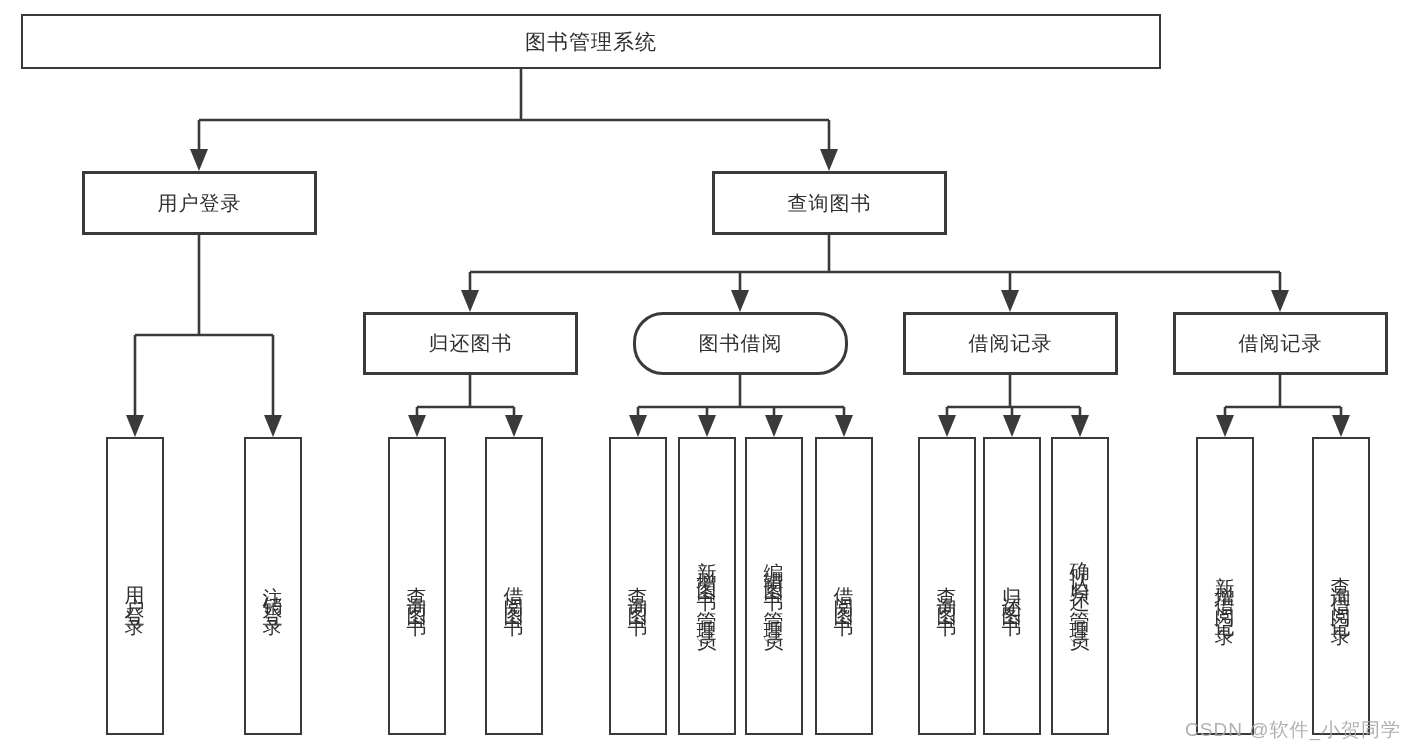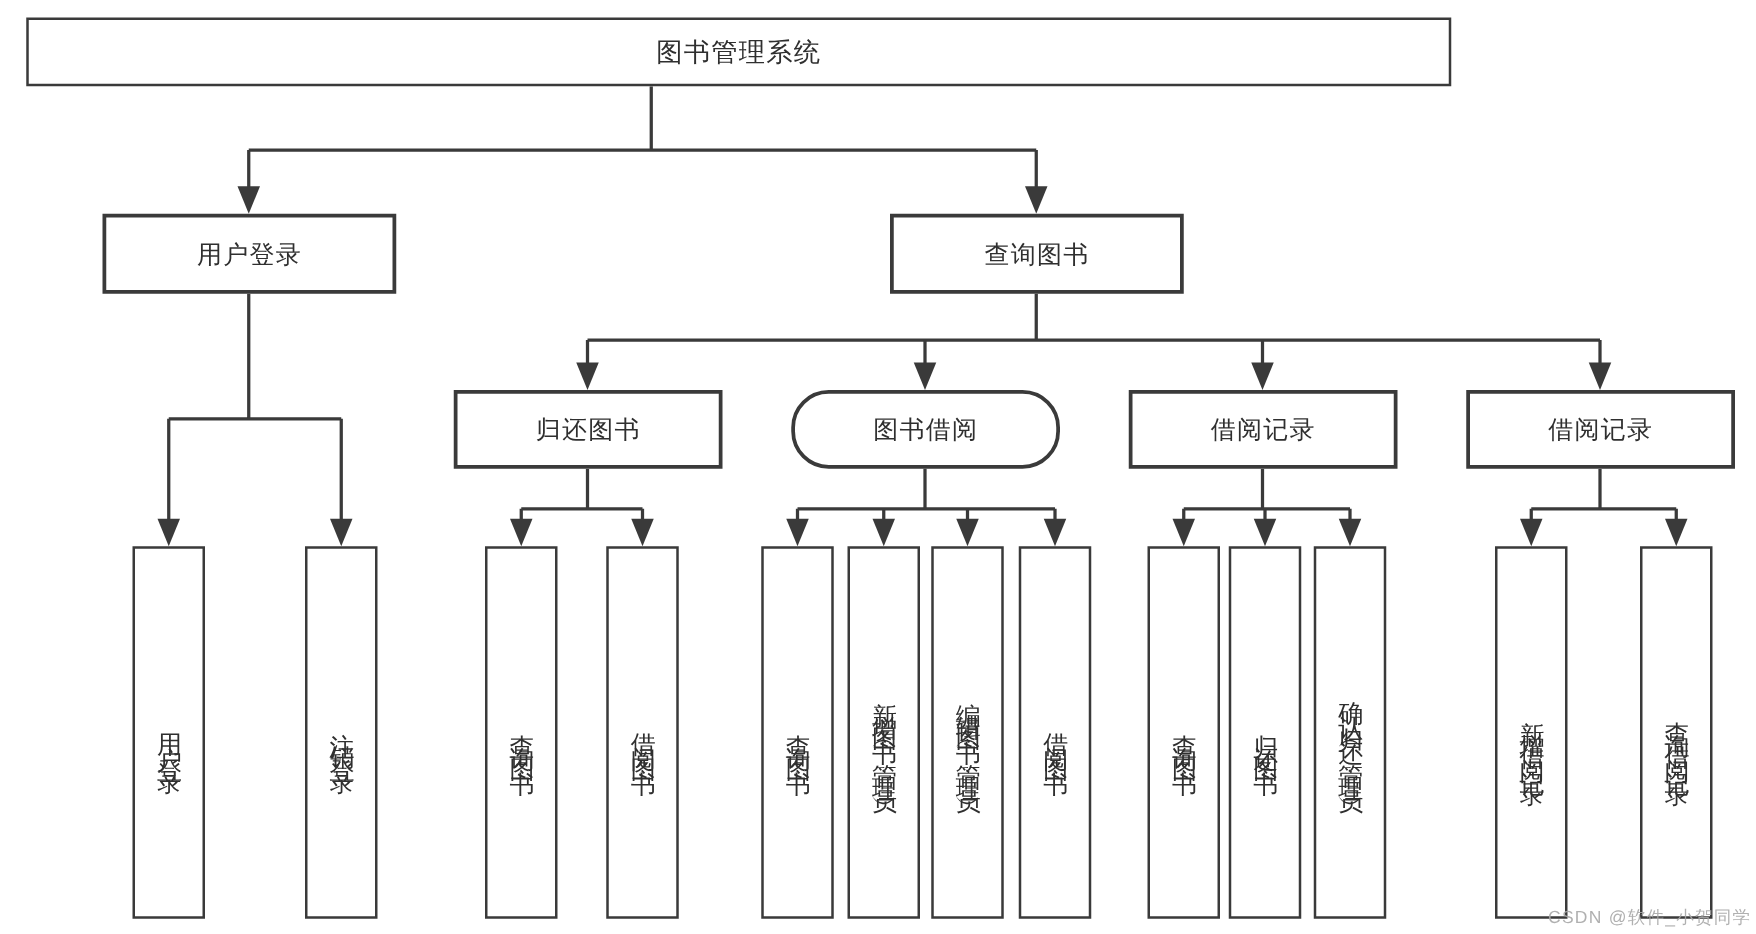--- a/index.html
+++ b/index.html
@@ -36,21 +36,21 @@
     writing-mode:vertical-rl;
     text-orientation:mixed;
     font-size:20px;
     line-height:1;
     letter-spacing:10px;
     margin-bottom:-10px;
   }
   .watermark{
     position:absolute;
     right:4px;bottom:4px;
-    font-size:14px;
+    font-size:19px;
     color:var(--watermark);
     letter-spacing:1px;
     opacity:.9;
     z-index:5;
   }
 </style>
 </head>
 <body>
 
 <div class="stage">

